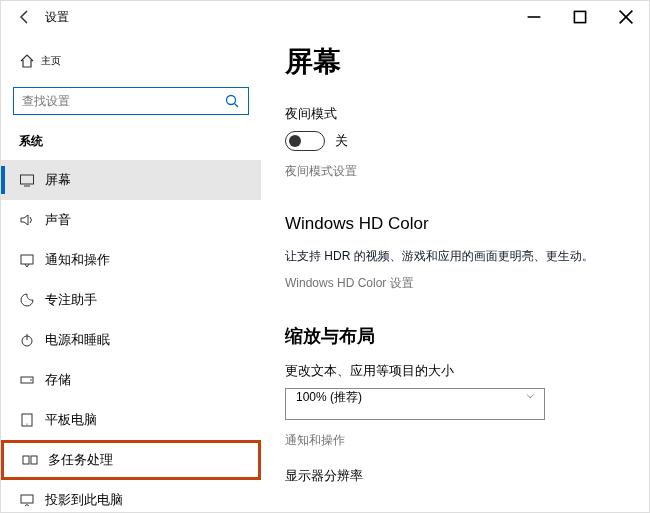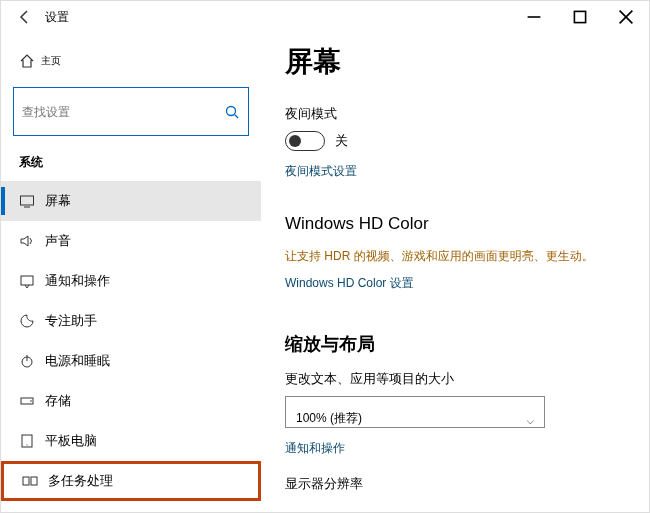--- a/index.html
+++ b/index.html
@@ -7,42 +7,42 @@
   .window { width: 650px; height: 513px; display: flex; flex-direction: column; border: 1px solid #ddd; }
   .titlebar { height: 32px; display: flex; align-items: center; padding-left: 8px; }
   .titlebar .back { width: 32px; height: 32px; display: flex; align-items: center; justify-content: center; font-size: 14px; color: #333; cursor: pointer; }
   .titlebar .title { font-size: 12px; margin-left: 4px; }
   .winbtns { margin-left: auto; display: flex; }
   .winbtn { width: 46px; height: 32px; display: flex; align-items: center; justify-content: center; font-size: 10px; color: #000; cursor: pointer; }
   .body { flex: 1; display: flex; overflow: hidden; }
   .sidebar { width: 260px; padding: 10px 0 0 0; overflow-y: auto; }
   .home { display: flex; align-items: center; height: 36px; padding-left: 18px; font-size: 10px; cursor: pointer; }
   .home .icon { width: 22px; display: inline-flex; }
-  .search { margin: 8px 12px 14px 12px; height: 49px; border: 1px solid #0067c0; display: flex; align-items: center; }
+  .search { margin: 8px 12px 14px 12px; height: 28px; border: 1px solid #0067c0; display: flex; align-items: center; }
   .search input { flex: 1; border: none; outline: none; padding: 0 8px; font-size: 12px; background: transparent; }
   .search .sicon { width: 32px; display: flex; align-items: center; justify-content: center; color: #0067c0; }
   .section-label { font-size: 12px; font-weight: 600; padding: 4px 18px 10px 18px; }
   .navitem { display: flex; align-items: center; height: 40px; padding-left: 18px; font-size: 13px; cursor: pointer; position: relative; }
   .navitem.active { background: #e6e6e6; }
   .navitem.active::before { content: ""; position: absolute; left: 0; top: 6px; bottom: 6px; width: 4px; background: #0067c0; }
   .navitem .icon { width: 26px; display: inline-flex; color: #333; }
   .navitem .lbl { }
   .highlight { border: 3px solid #c2410c; }
   .content { flex: 1; padding: 10px 24px 0 24px; overflow-y: auto; }
   .content h1 { font-size: 28px; font-weight: 600; margin-bottom: 24px; }
   .content h2 { font-size: 18px; font-weight: 600; margin: 6px 0 14px 0; }
   .content h3 { font-size: 17px; font-weight: 400; margin: 6px 0 14px 0; }
   .content .sublabel { font-size: 13px; margin-bottom: 8px; }
-  .content .desc { font-size: 12px; color: #a16207; margin-bottom: 8px; }
+  .content .desc { font-size: 12px; color: #0f172a; margin-bottom: 8px; }
   .toggle { display: flex; align-items: center; margin-bottom: 10px; }
   .toggle .sw { width: 40px; height: 20px; border: 1px solid #333; border-radius: 10px; position: relative; margin-right: 10px; cursor: pointer; }
   .toggle .sw::after { content: ""; position: absolute; left: 3px; top: 3px; width: 12px; height: 12px; border-radius: 50%; background: #333; }
-  .link { color: #0c4a6e; font-size: 12px; cursor: pointer; margin-bottom: 28px; display: inline-block; }
+  .link { color: #737373; font-size: 12px; cursor: pointer; margin-bottom: 28px; display: inline-block; }
   .block { margin-bottom: 28px; }
-  .select { width: 260px; height: 32px; border: 1px solid #888; display: flex; align-items: flex-end; padding: 0 10px; font-size: 12px; cursor: pointer; margin-bottom: 10px; justify-content: space-between; }
+  .select { width: 260px; height: 32px; border: 1px solid #888; display: flex; align-items: flex-start; padding: 0 10px; font-size: 12px; cursor: pointer; margin-bottom: 10px; justify-content: space-between; }
   .select .chev { font-size: 10px; color: #555; }
   svg { width: 16px; height: 16px; }
 </style>
 </head>
 <body>
 
 <div class="window">
   <div class="titlebar">
     <div class="back">
       <svg viewBox="0 0 16 16">
@@ -179,21 +179,21 @@
       <div class="sublabel">夜间模式</div>
       <div class="toggle">
         <div class="sw"></div>
         <span style="font-size:13px;">关</span>
       </div>
       <span class="link">夜间模式设置</span>
 
       <div class="block">
         <h3>Windows HD Color</h3>
         <div class="desc">让支持 HDR 的视频、游戏和应用的画面更明亮、更生动。</div>
-        <span class="link" style="margin-bottom:12px">Windows HD Color 设置</span>
+        <span class="link" style="margin-bottom:4px">Windows HD Color 设置</span>
       </div>
 
       <h2>缩放与布局</h2>
       <div class="sublabel">更改文本、应用等项目的大小</div>
       <div class="select">
         <span>100% (推荐)</span>
         <span class="chev">⌵</span>
       </div>
       <span class="link" style="margin-bottom:18px">通知和操作</span>
 

